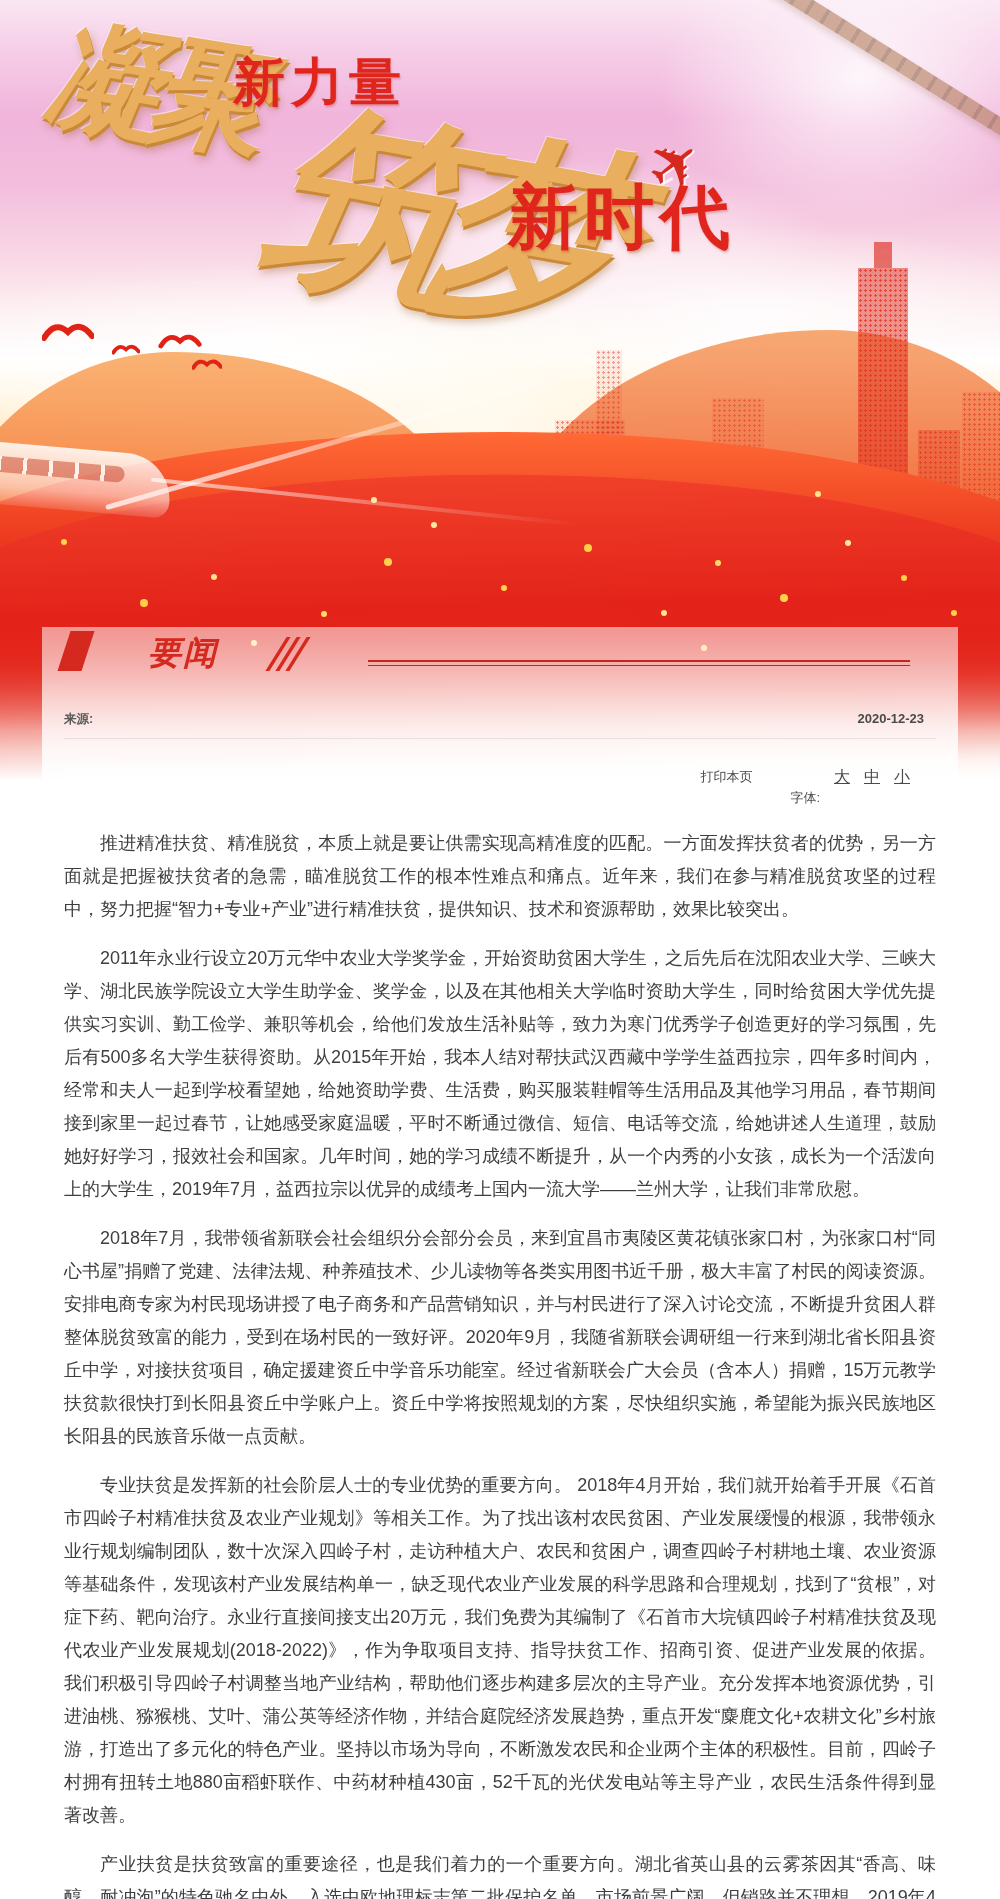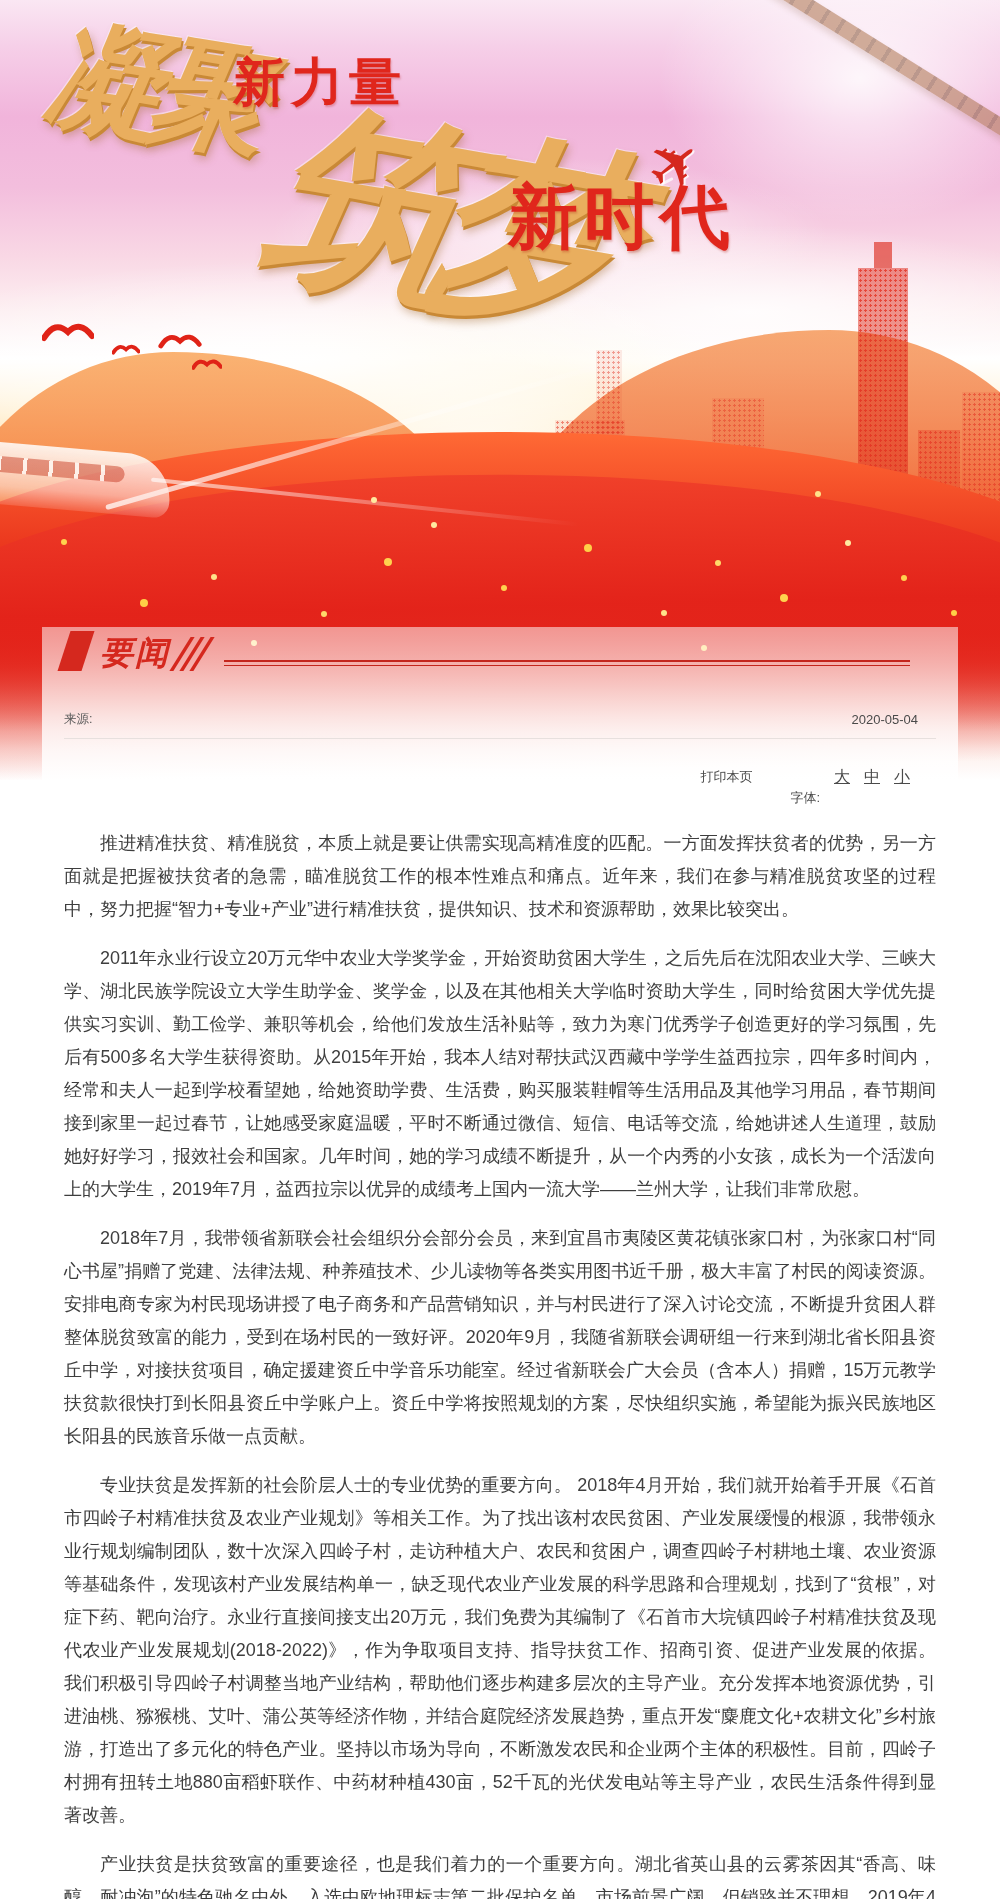--- a/index.html
+++ b/index.html
@@ -100,35 +100,35 @@
       716px 561px 0 1px #ffd86a, 782px 596px 0 2px #ffd24e, 846px 541px 0 1px #ffe9a0,
       902px 576px 0 1px #ffd24e, 952px 611px 0 1px #ffcf47, 252px 641px 0 1px #ffe28a,
       702px 646px 0 1px #ffd86a, 372px 498px 0 1px #ffe9a0, 816px 492px 0 1px #ffe28a; }
 
   
   .content-wrap { position:absolute; top:591px; left:42px; width:916px; }
   .card { width:916px; min-height:1308px; padding:0 20px 40px 20px;
     background:linear-gradient(180deg, rgba(255,255,255,.52) 0px, rgba(255,255,255,.78) 90px,
       rgba(255,255,255,.96) 200px, #ffffff 300px); }
 
-  .section-head { display:flex; align-items:flex-end; margin:36px 28px 0 2px; height:44px; }
+  .section-head { display:flex; align-items:flex-end; margin:36px 28px 0 2px; height:44px;gap:48px; }
   .section-bar { width:24px; height:40px; background:#d5281e; transform:skewX(-18deg); margin-right:12px; }
   .section-title { font-size:33px; font-weight:bold; font-style:italic; color:#d5281e;
     letter-spacing:2px; line-height:1.1; padding-right:10px; }
   .section-slashes { display:flex; align-items:flex-end; height:36px; margin-right:14px; }
   .section-slashes i { display:block; width:4px; height:34px; background:#d5281e;
     transform:skewX(-32deg); margin-right:6px; }
   .section-line { flex:1 1 auto; height:6px; margin-bottom:5px;
     border-top:2px solid #c4261d; border-bottom:1px solid #c4261d; }
 
   .article-title { margin-top:28px; text-align:center; font-size:21px; font-weight:bold;
     color:#2f2f2f; letter-spacing:1px; }
 
-  .meta-row { display:flex; justify-content:space-between; align-items:center;
-    margin:40px 20px 0 2px; }
+  .meta-row { display:flex; justify-content:space-between; align-items:flex-start;
+    margin:40px 14px 0 2px;font-weight:bold; }
   .meta-source { font-size:12.5px; color:#5a5a5a; }
   .meta-date { font-size:13px; color:#4a4a4a; }
   .meta-divider { border:none; border-top:1px solid #e7e0de; margin:10px 2px 0 2px; }
   .tools-row { display:flex; justify-content:flex-end; align-items:center; gap:10px;
     margin:8px 28px 0 0; }
   .tool-link { font-size:13px; color:#4a4a4a; text-decoration:none; cursor:pointer; }
   .tool-print { margin-right:28px; }
   .font-label { font-size:13px; color:#4a4a4a;margin-top:42px; }
   .font-size-link { font-size:16px; color:#4a4a4a; text-decoration:underline; cursor:pointer;
     margin-left:4px; }
@@ -197,21 +197,21 @@
           <i></i>
           <i></i>
           <i></i>
         </div>
       <div class="section-line"></div>
     </div>
 
 
     <div class="meta-row">
       <span class="meta-source">来源:</span>
-      <span class="meta-date">2020-05-04</span>
+      <span class="meta-date">2020-12-23</span>
     </div>
     <hr class="meta-divider">
 
     <div class="tools-row">
       <a class="tool-link tool-print">打印本页</a>
       <span class="font-label">字体:</span>
       <a class="font-size-link">大</a>
       <a class="font-size-link">中</a>
       <a class="font-size-link">小</a>
     </div>

